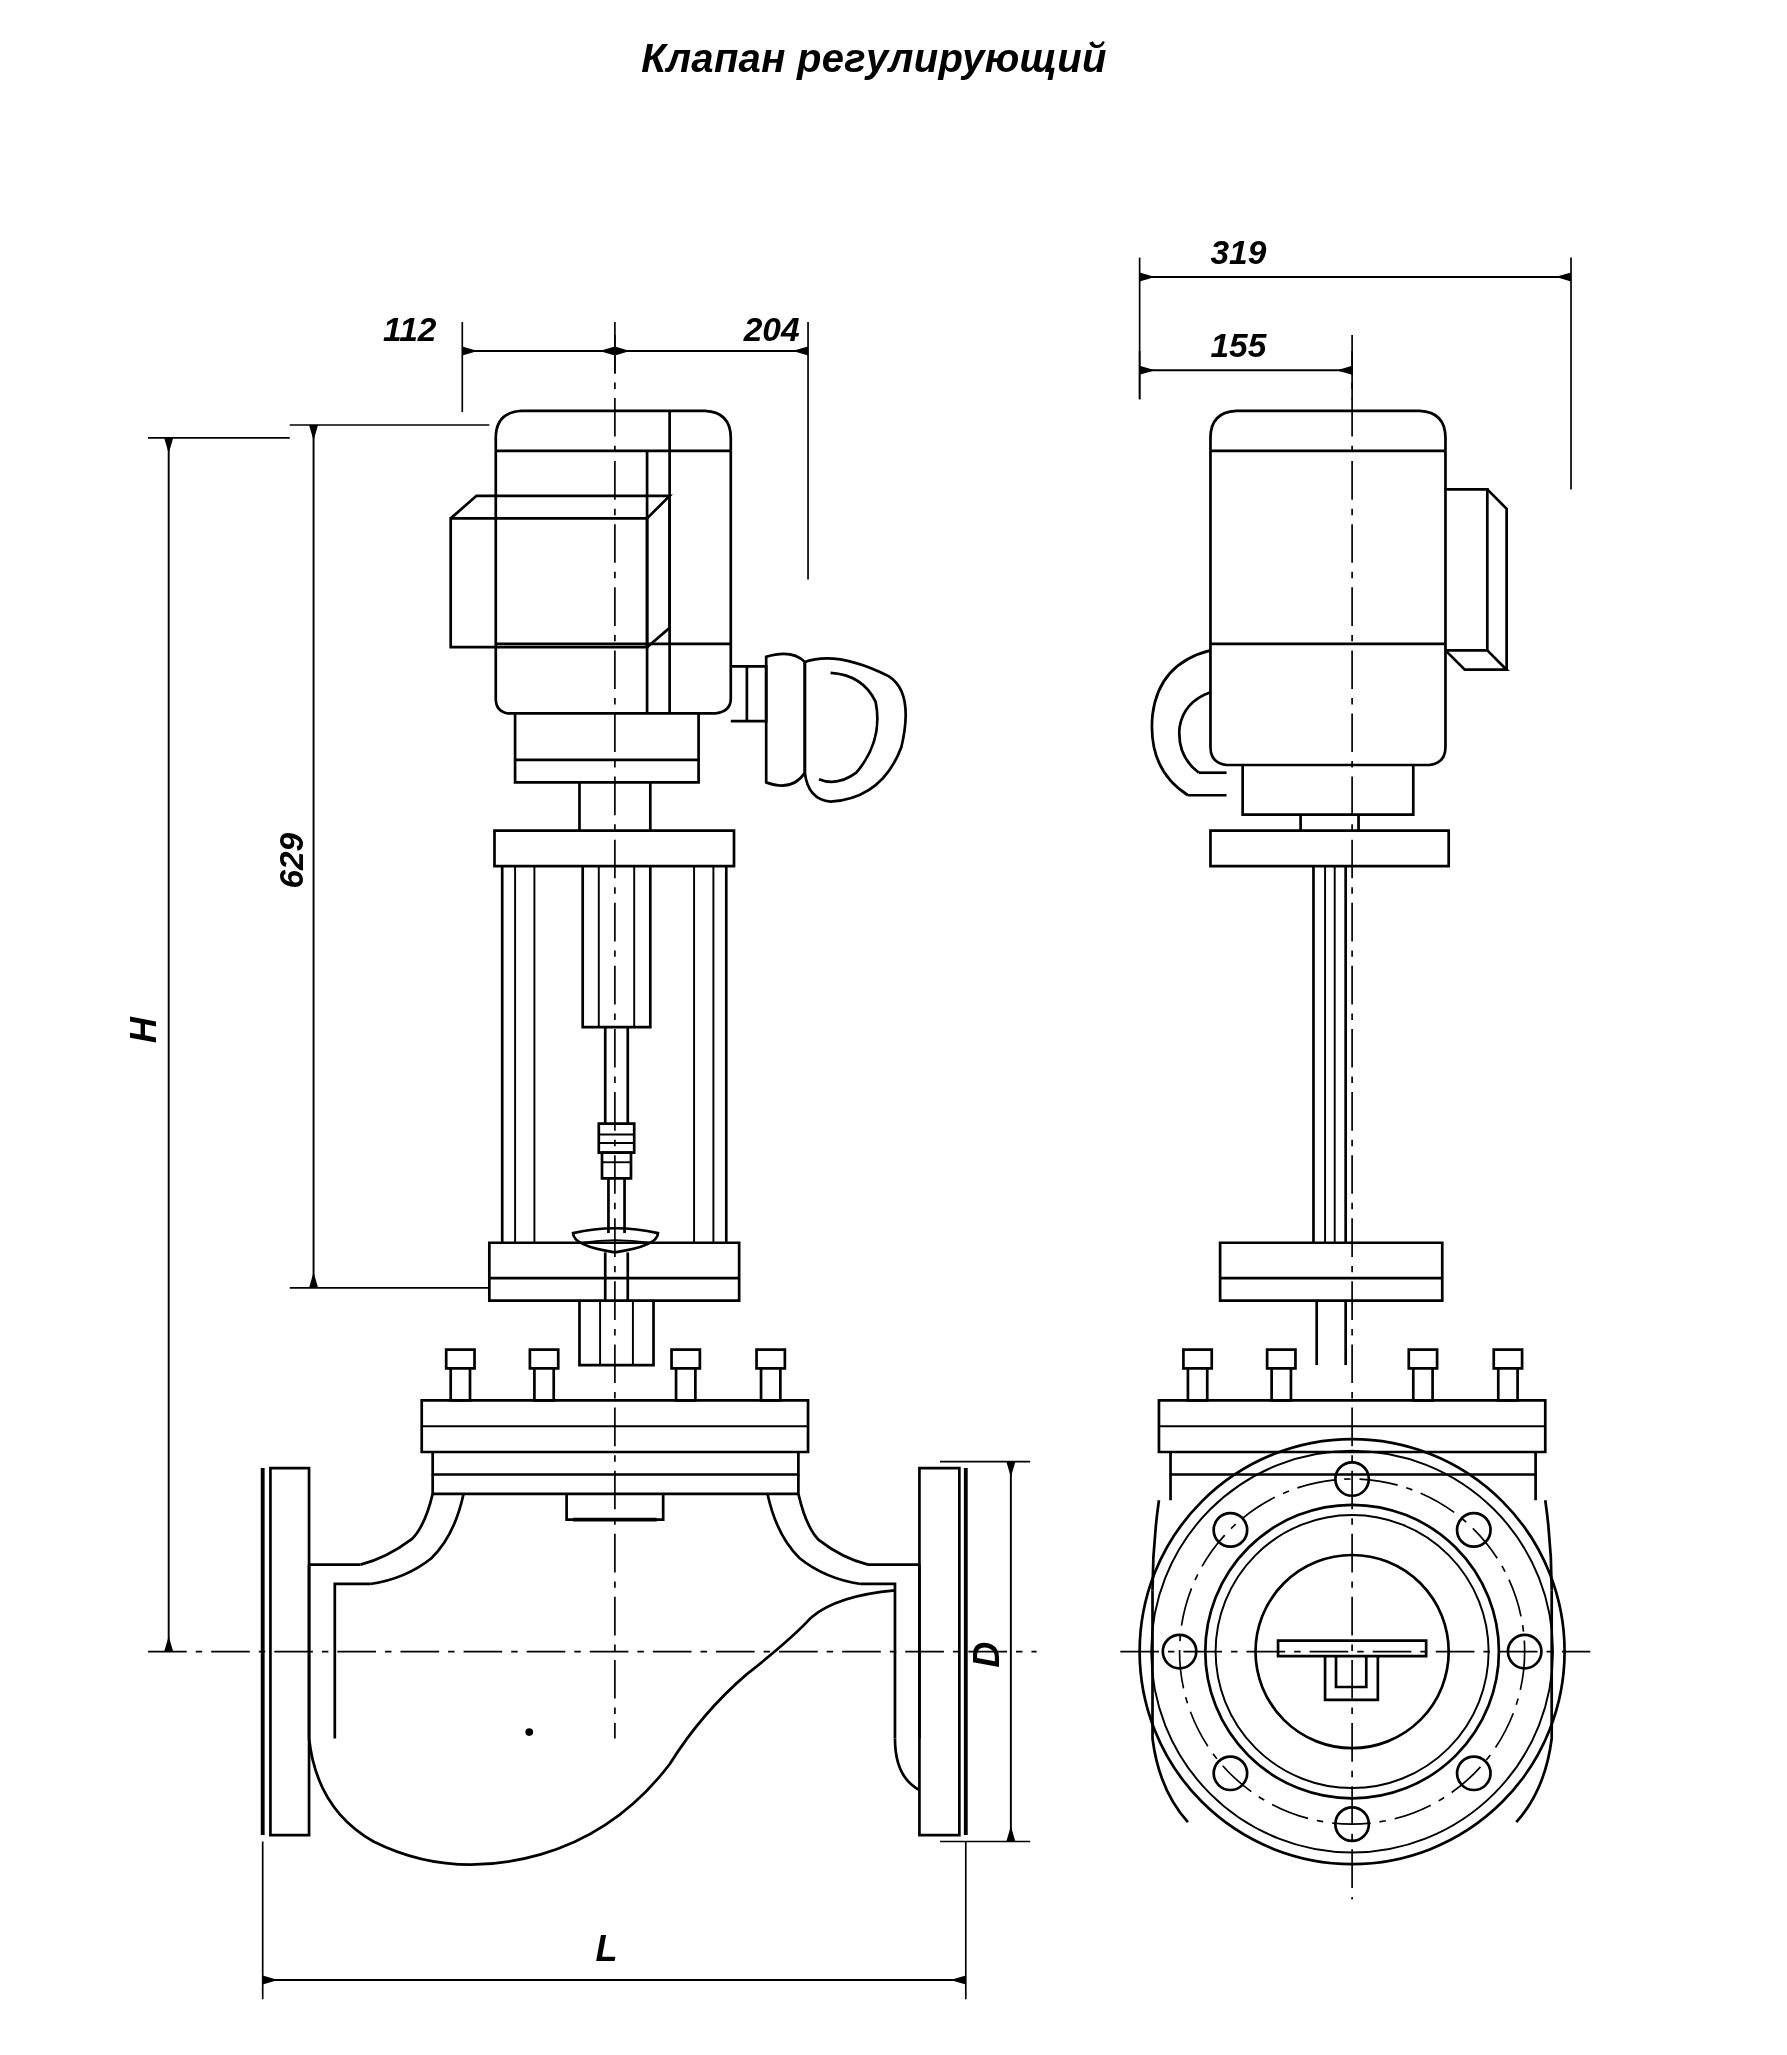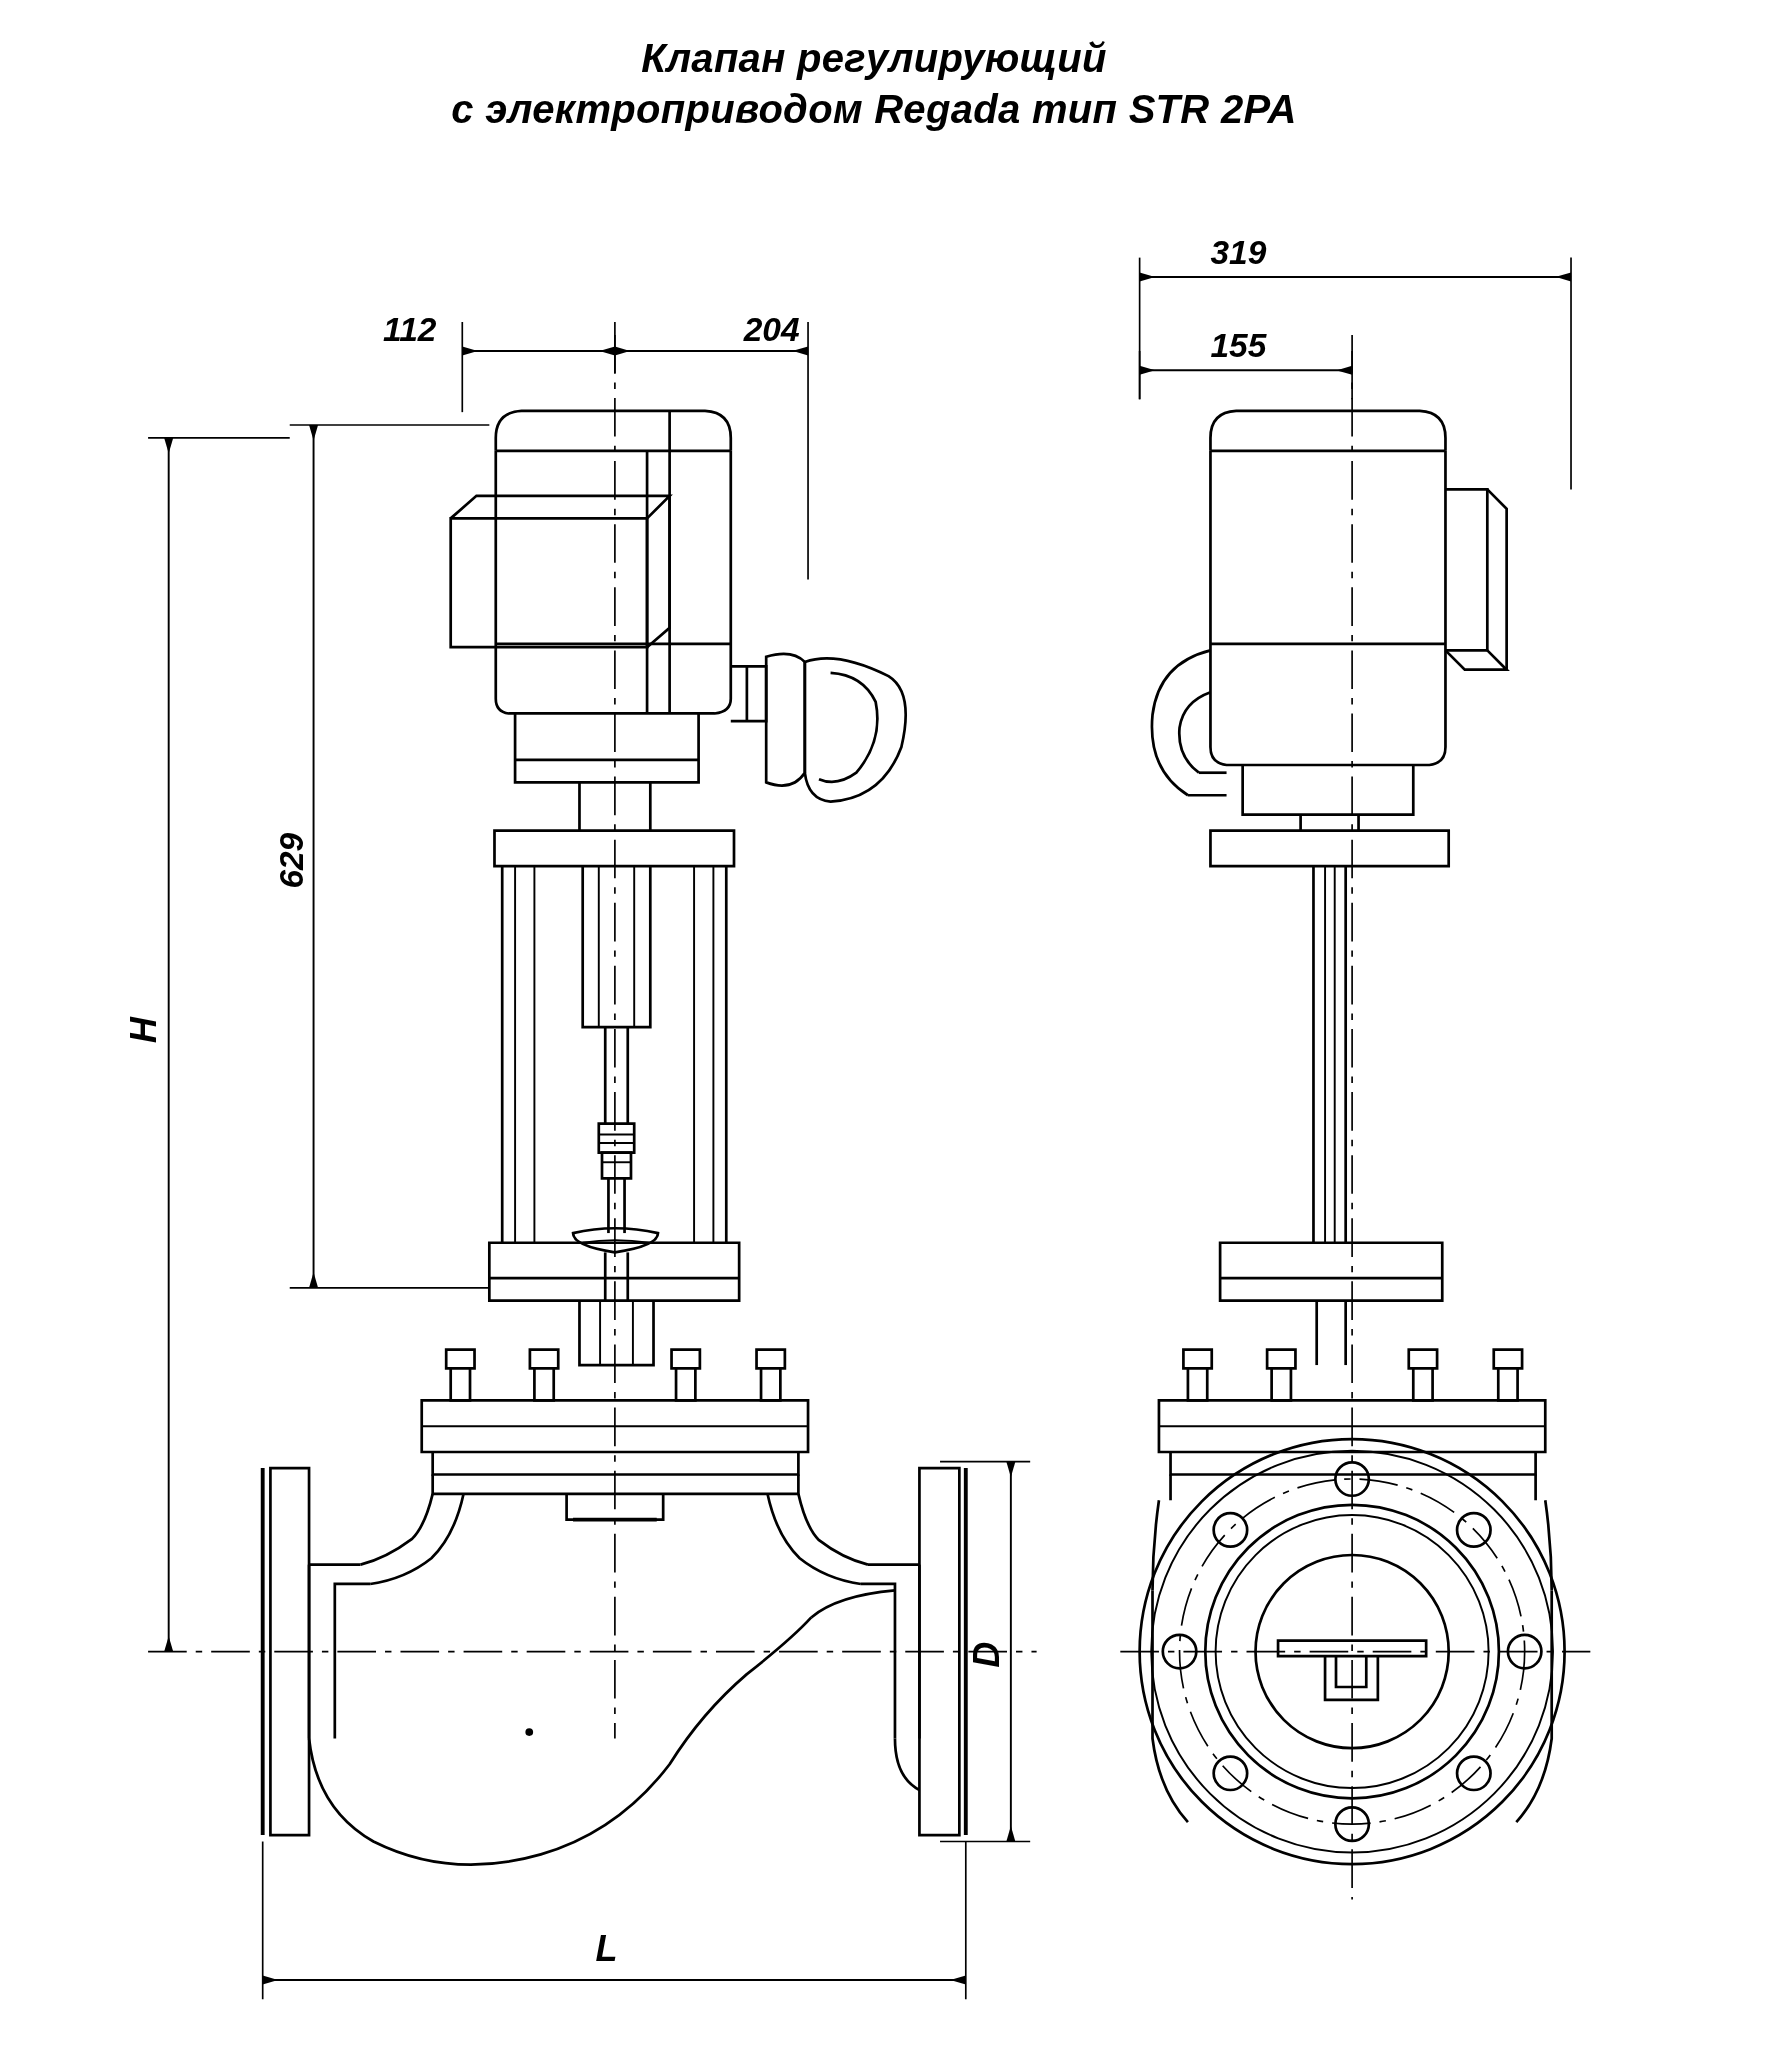--- a/index.html
+++ b/index.html
@@ -57,21 +57,20 @@
     fill: #000;
   }
 </style>
 </head>
 <body>
 
 <div id="sheet">
 
   <div class="title-block">
     <span class="title-line">Клапан регулирующий</span>
-    <span class="title-line">с электроприводом Regada тип STR 2PA</span>
   </div>
 
   <svg id="drawing" viewBox="0 0 2777 3193">
     <defs>
       <marker id="arrHead" markerWidth="26" markerHeight="20" refX="24" refY="10" orient="auto" markerUnits="userSpaceOnUse">
         <path d="M0,10 L24,3 L24,17 Z" fill="#000"></path>
       </marker>
       <marker id="arrHeadRev" markerWidth="26" markerHeight="20" refX="2" refY="10" orient="auto" markerUnits="userSpaceOnUse">
         <path d="M26,10 L2,3 L2,17 Z" fill="#000"></path>
       </marker>

